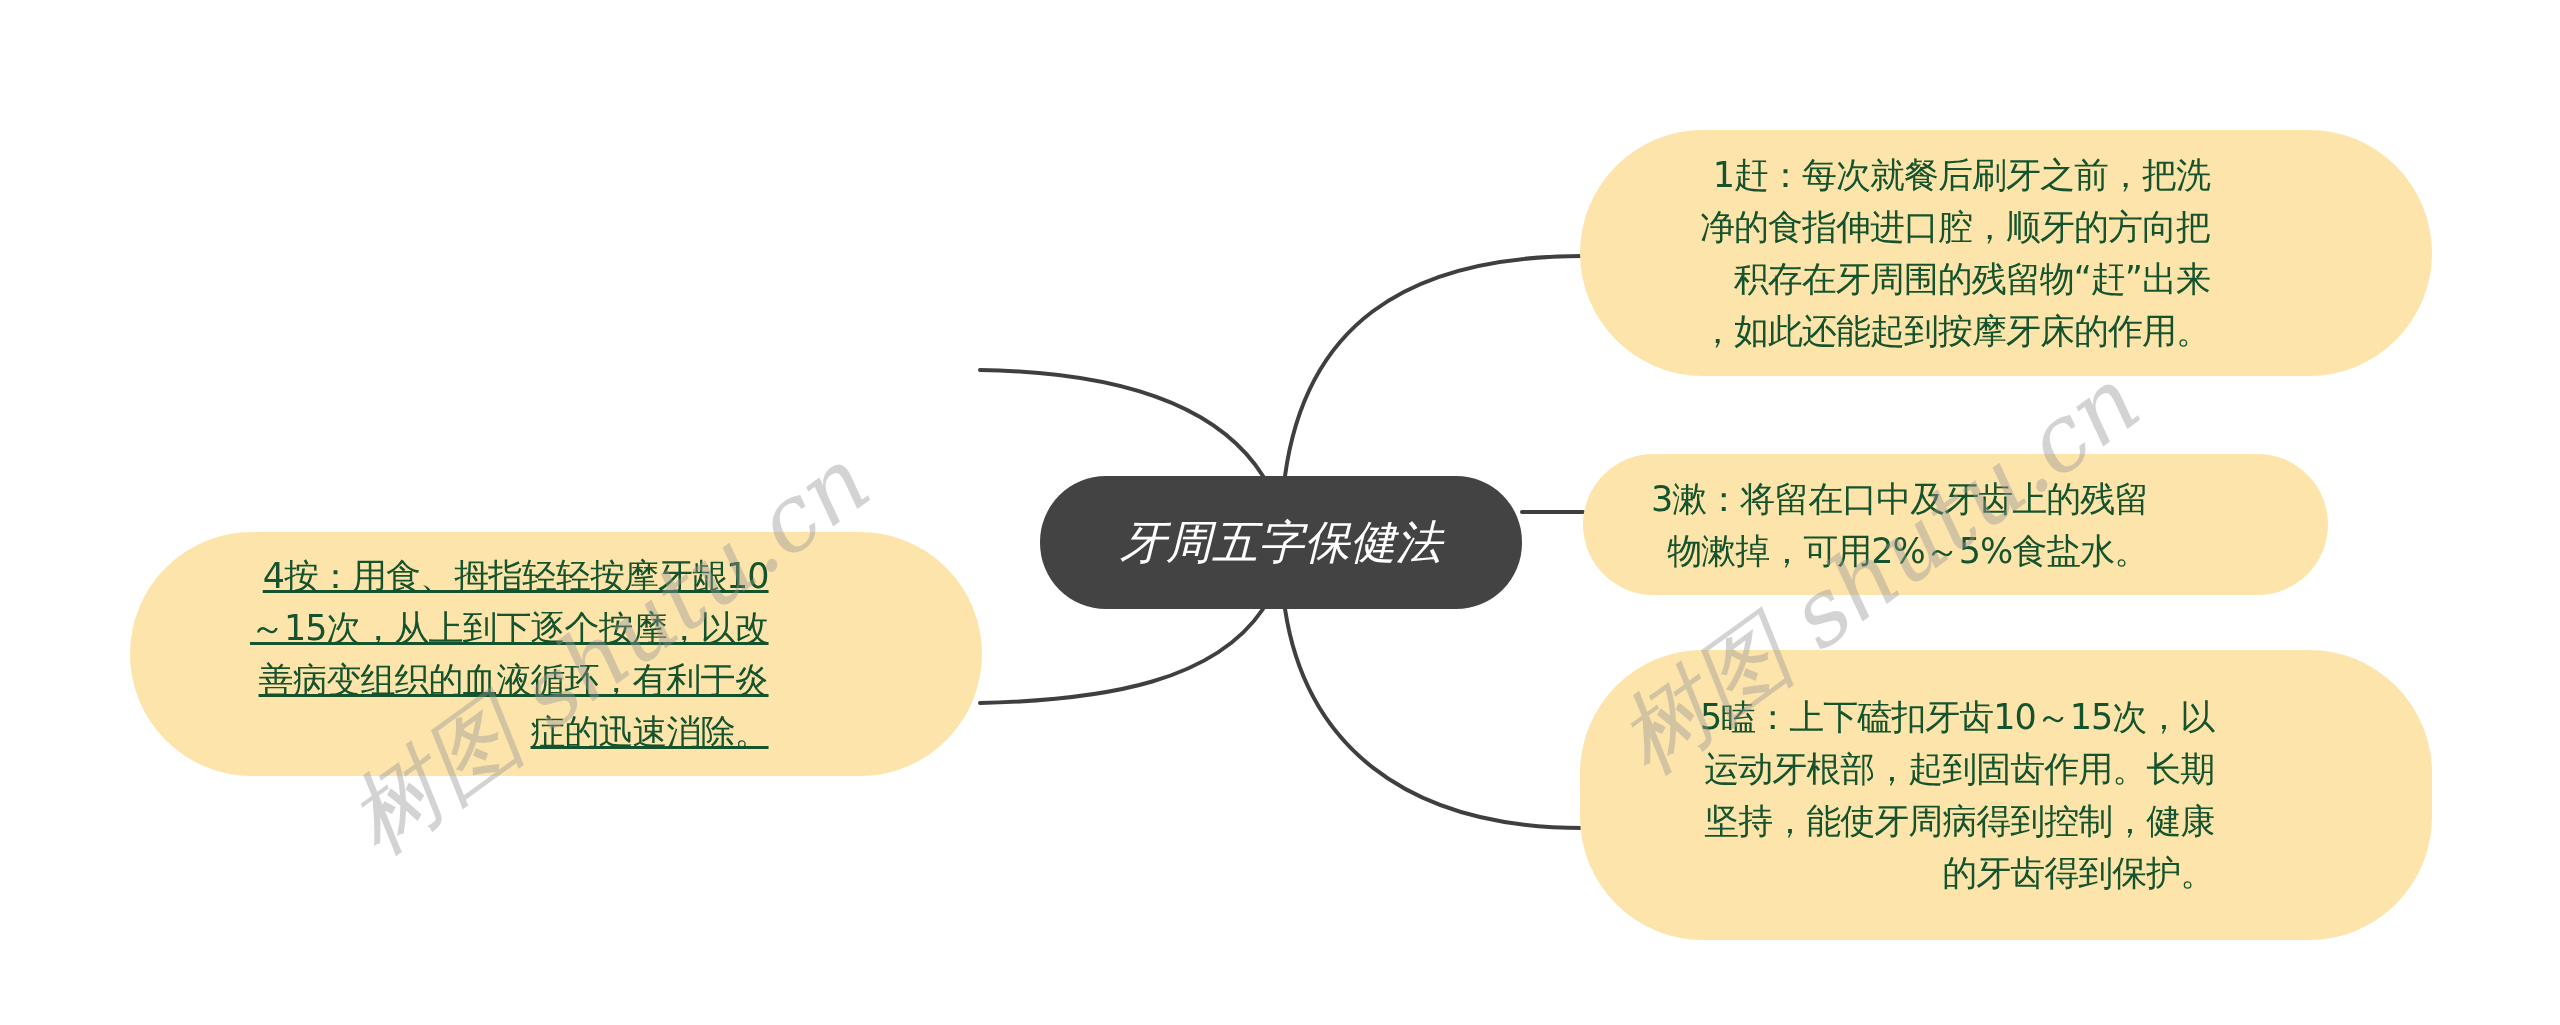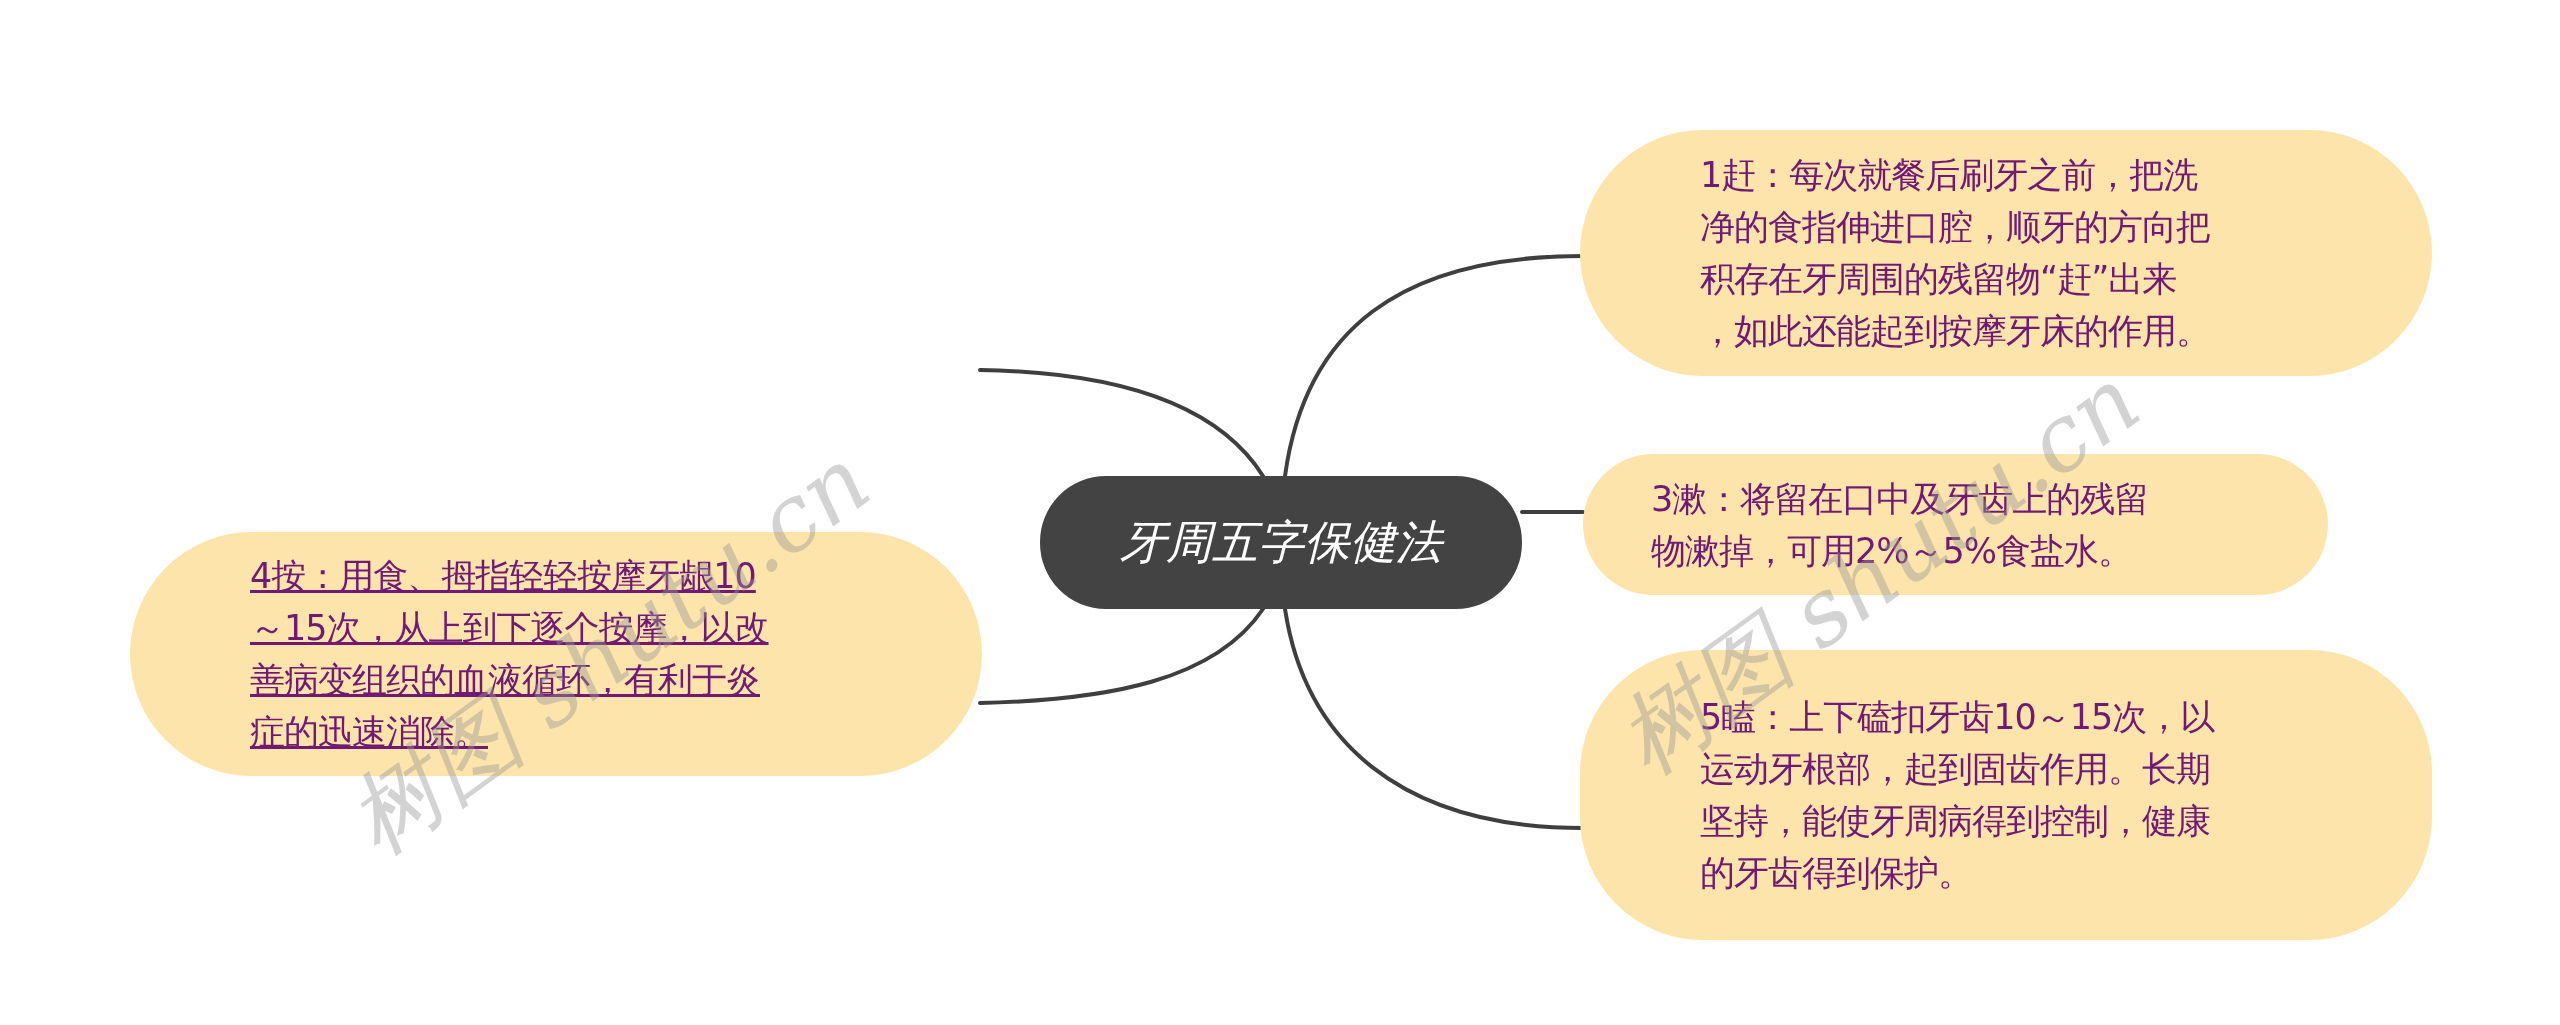--- a/index.html
+++ b/index.html
@@ -1,22 +1,22 @@
 <!DOCTYPE html>
 <html><head>
 <meta charset="utf-8">
 <style>
   html, body { margin:0; padding:0; background:#ffffff; }
   body { width:2560px; height:1025px; position:relative; overflow:hidden;
          font-family:"DejaVu Sans", "Liberation Sans", sans-serif; }
   .canvas { position:absolute; left:0; top:0; width:2560px; height:1025px; }
   svg.links { position:absolute; left:0; top:0; width:2560px; height:1025px; }
   .node { position:absolute; box-sizing:border-box; background:#FDE4AB;
-          color:#701a75; font-size:35px; line-height:52px; letter-spacing:-1px;
-          display:flex; align-items:center; }
+          color:#14532d; font-size:35px; line-height:52px; letter-spacing:-1px;
+          display:flex; align-items:center;text-align:right; }
   .node .txt { white-space:pre-wrap; }
   .center { position:absolute; box-sizing:border-box; background:#434343; color:#ffffff;
             font-size:46px; display:flex; align-items:center; justify-content:center;
             border-radius:66px; letter-spacing:0px; }
   .wm { position:absolute; font-family:"DejaVu Serif", "Liberation Serif", serif;
         font-style:italic; color:rgba(150,150,150,0.42); font-size:92px;
         white-space:nowrap; transform-origin:left center; pointer-events:none; }
 </style>
 </head>
 <body>

